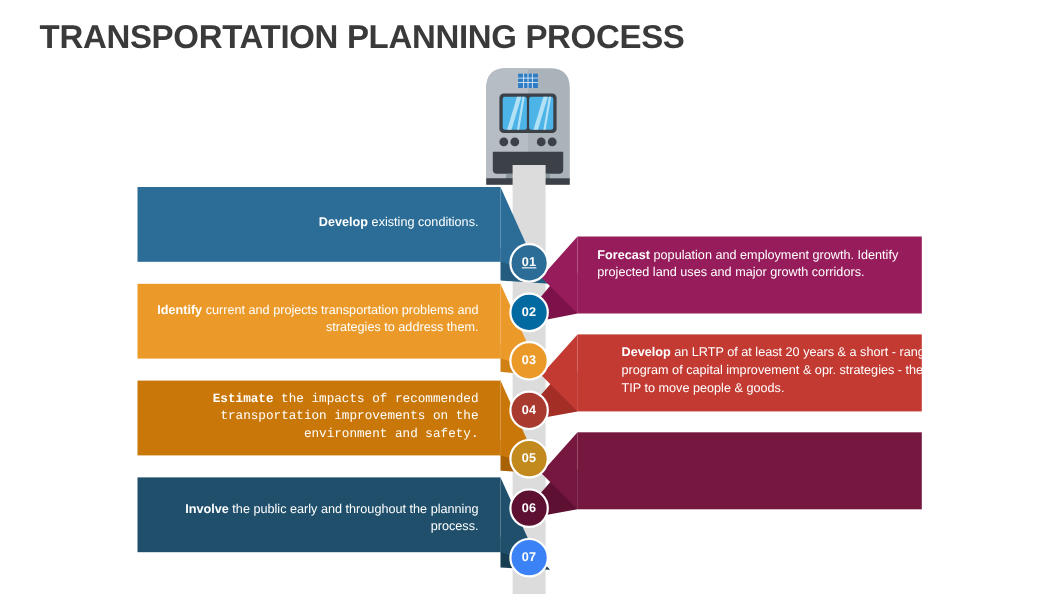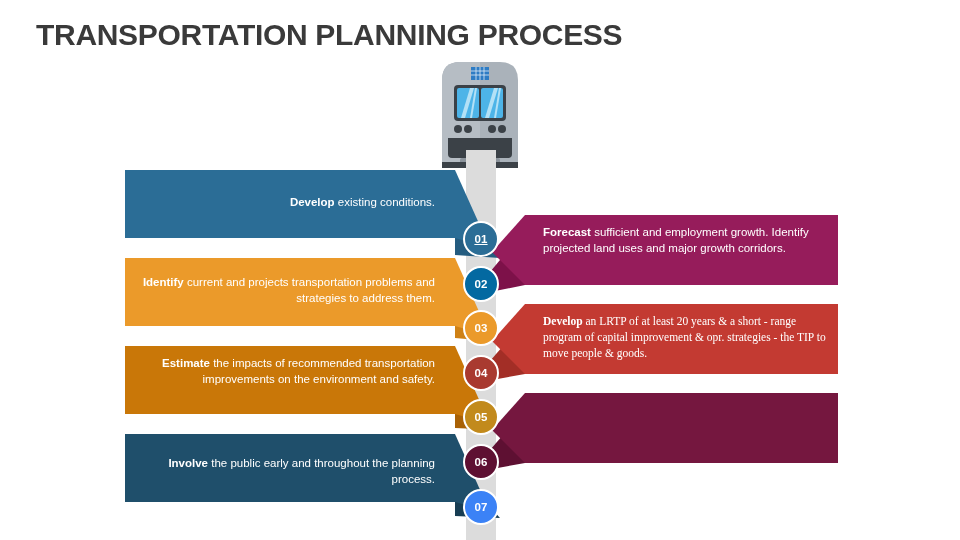--- a/index.html
+++ b/index.html
@@ -194,32 +194,32 @@
       <rect x="125" y="434" width="330" height="68" fill="#1f4f6b"></rect>
       <polygon points="455,434 455,502 490,512" fill="#1f4f6b"></polygon>
     </g>
   </svg>
 
   <div class="bar-text left" style="left:140px; top:194px; width:295px;">
     <b>Develop</b><span> existing conditions.</span>
   </div>
 
   <div class="bar-text right" style="left:543px; top:224px; width:285px;">
-    <b>Forecast</b><span> sufficient and employment growth. Identify projected land uses and major growth corridors.</span>
+    <b>Forecast</b><span> population and employment growth. Identify projected land uses and major growth corridors.</span>
   </div>
 
   <div class="bar-text left" style="left:140px; top:274px; width:295px;">
     <b>Identify</b><span> current and projects transportation problems and strategies to address them.</span>
   </div>
 
-  <div class="bar-text right" style="left:543px; top:313px; width:285px;font-family:Liberation Serif, serif;">
+  <div class="bar-text right" style="left:565px; top:313px; width:285px;">
     <b>Develop</b><span> an LRTP of at least 20 years &amp; a short - range program of capital improvement &amp; opr. strategies - the TIP to move people &amp; goods.</span>
   </div>
 
-  <div class="bar-text left" style="left:140px; top:355px; width:295px;">
+  <div class="bar-text left" style="left:140px; top:355px; width:295px;font-family:Liberation Mono, monospace;">
     <b>Estimate</b><span> the impacts of recommended transportation improvements on the environment and safety.</span>
   </div>
 
 
   <div class="bar-text left" style="left:140px; top:455px; width:295px;">
     <b>Involve</b><span> the public early and throughout the planning process.</span>
   </div>
 
   <div class="badge" style="left:463px; top:221px; background:#2b6d96;text-decoration:underline;">01</div>
   <div class="badge" style="left:463px; top:266px; background:#0369a1;">02</div>

